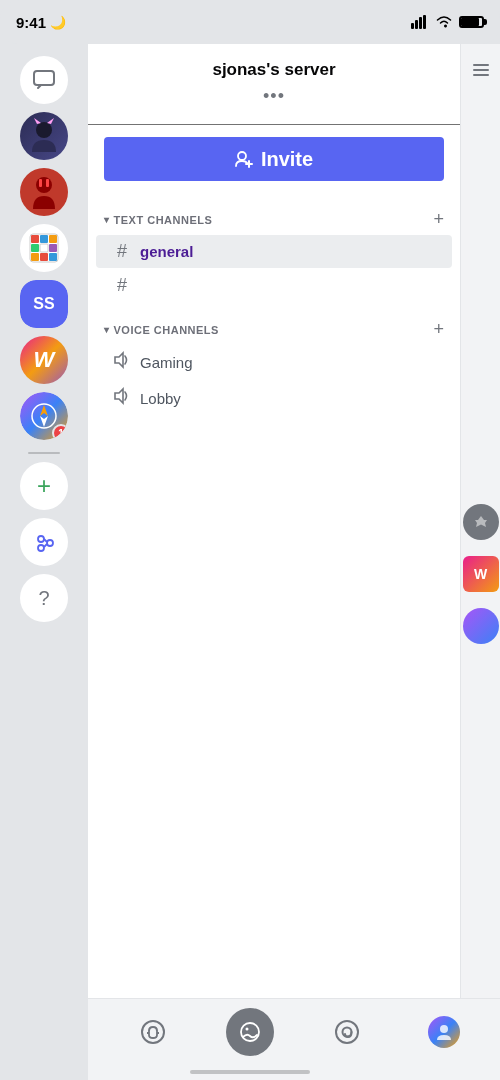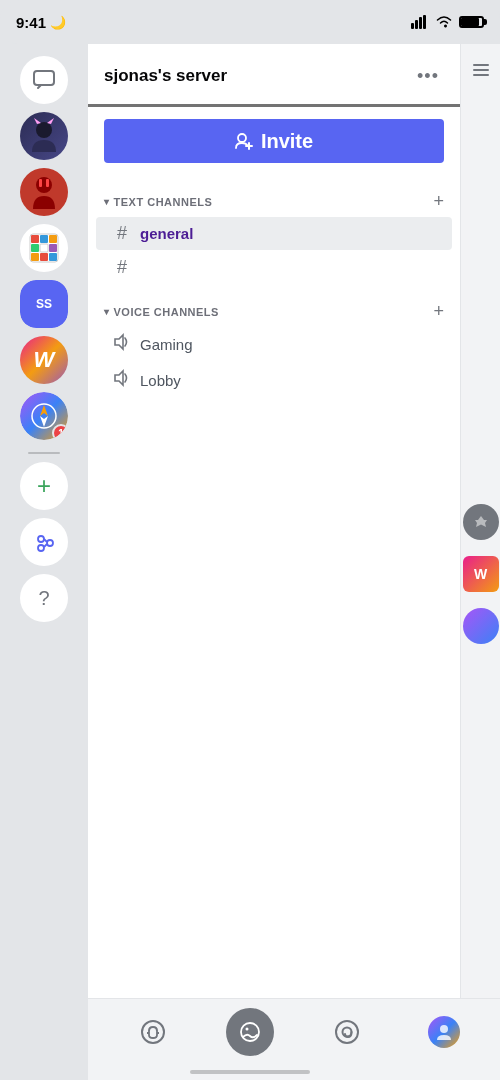--- a/index.html
+++ b/index.html
@@ -186,21 +186,22 @@
       background: #fff;
       border-radius: 0;
       overflow: hidden;
     }
 
     .panel-header {
       padding: 16px 16px 12px;
       display: flex;
       align-items: center;
       justify-content: space-between;
-      border-bottom: 3px solid #737373;
+      border-bottom: 1px solid #737373;
+      flex-direction: column;
     }
 
     .panel-title {
       font-size: 17px;
       font-weight: 700;
       color: #060607;
     }
 
     .more-btn {
       width: 32px;
@@ -459,21 +460,21 @@
 
         <rect x="5" y="23" width="8" height="8" rx="1" fill="#f39c12"></rect>
         <rect x="14" y="23" width="8" height="8" rx="1" fill="#e74c3c"></rect>
         <rect x="23" y="23" width="8" height="8" rx="1" fill="#3498db"></rect>
       </svg>
     </div>
   </div>
 
   <div class="server-icon" style="border-radius:16px;">
     <div class="avatar-4" style="width:100%;height:100%;border-radius:16px;">
-      <span style="color:#fff;font-weight:700;font-size:12px;">SS</span>
+      <span style="color:#fff;font-weight:700;font-size:16px;">SS</span>
     </div>
   </div>
 
   <div class="server-icon">
     <div style="width:100%;height:100%;background:linear-gradient(135deg,#e91e8c,#f39c12,#9b59b6);display:flex;align-items:center;justify-content:center;">
       <span style="color:#fff;font-weight:900;font-size:22px;font-style:italic;">W</span>
     </div>
   </div>
 
   <div class="server-icon" style="position:relative;">

